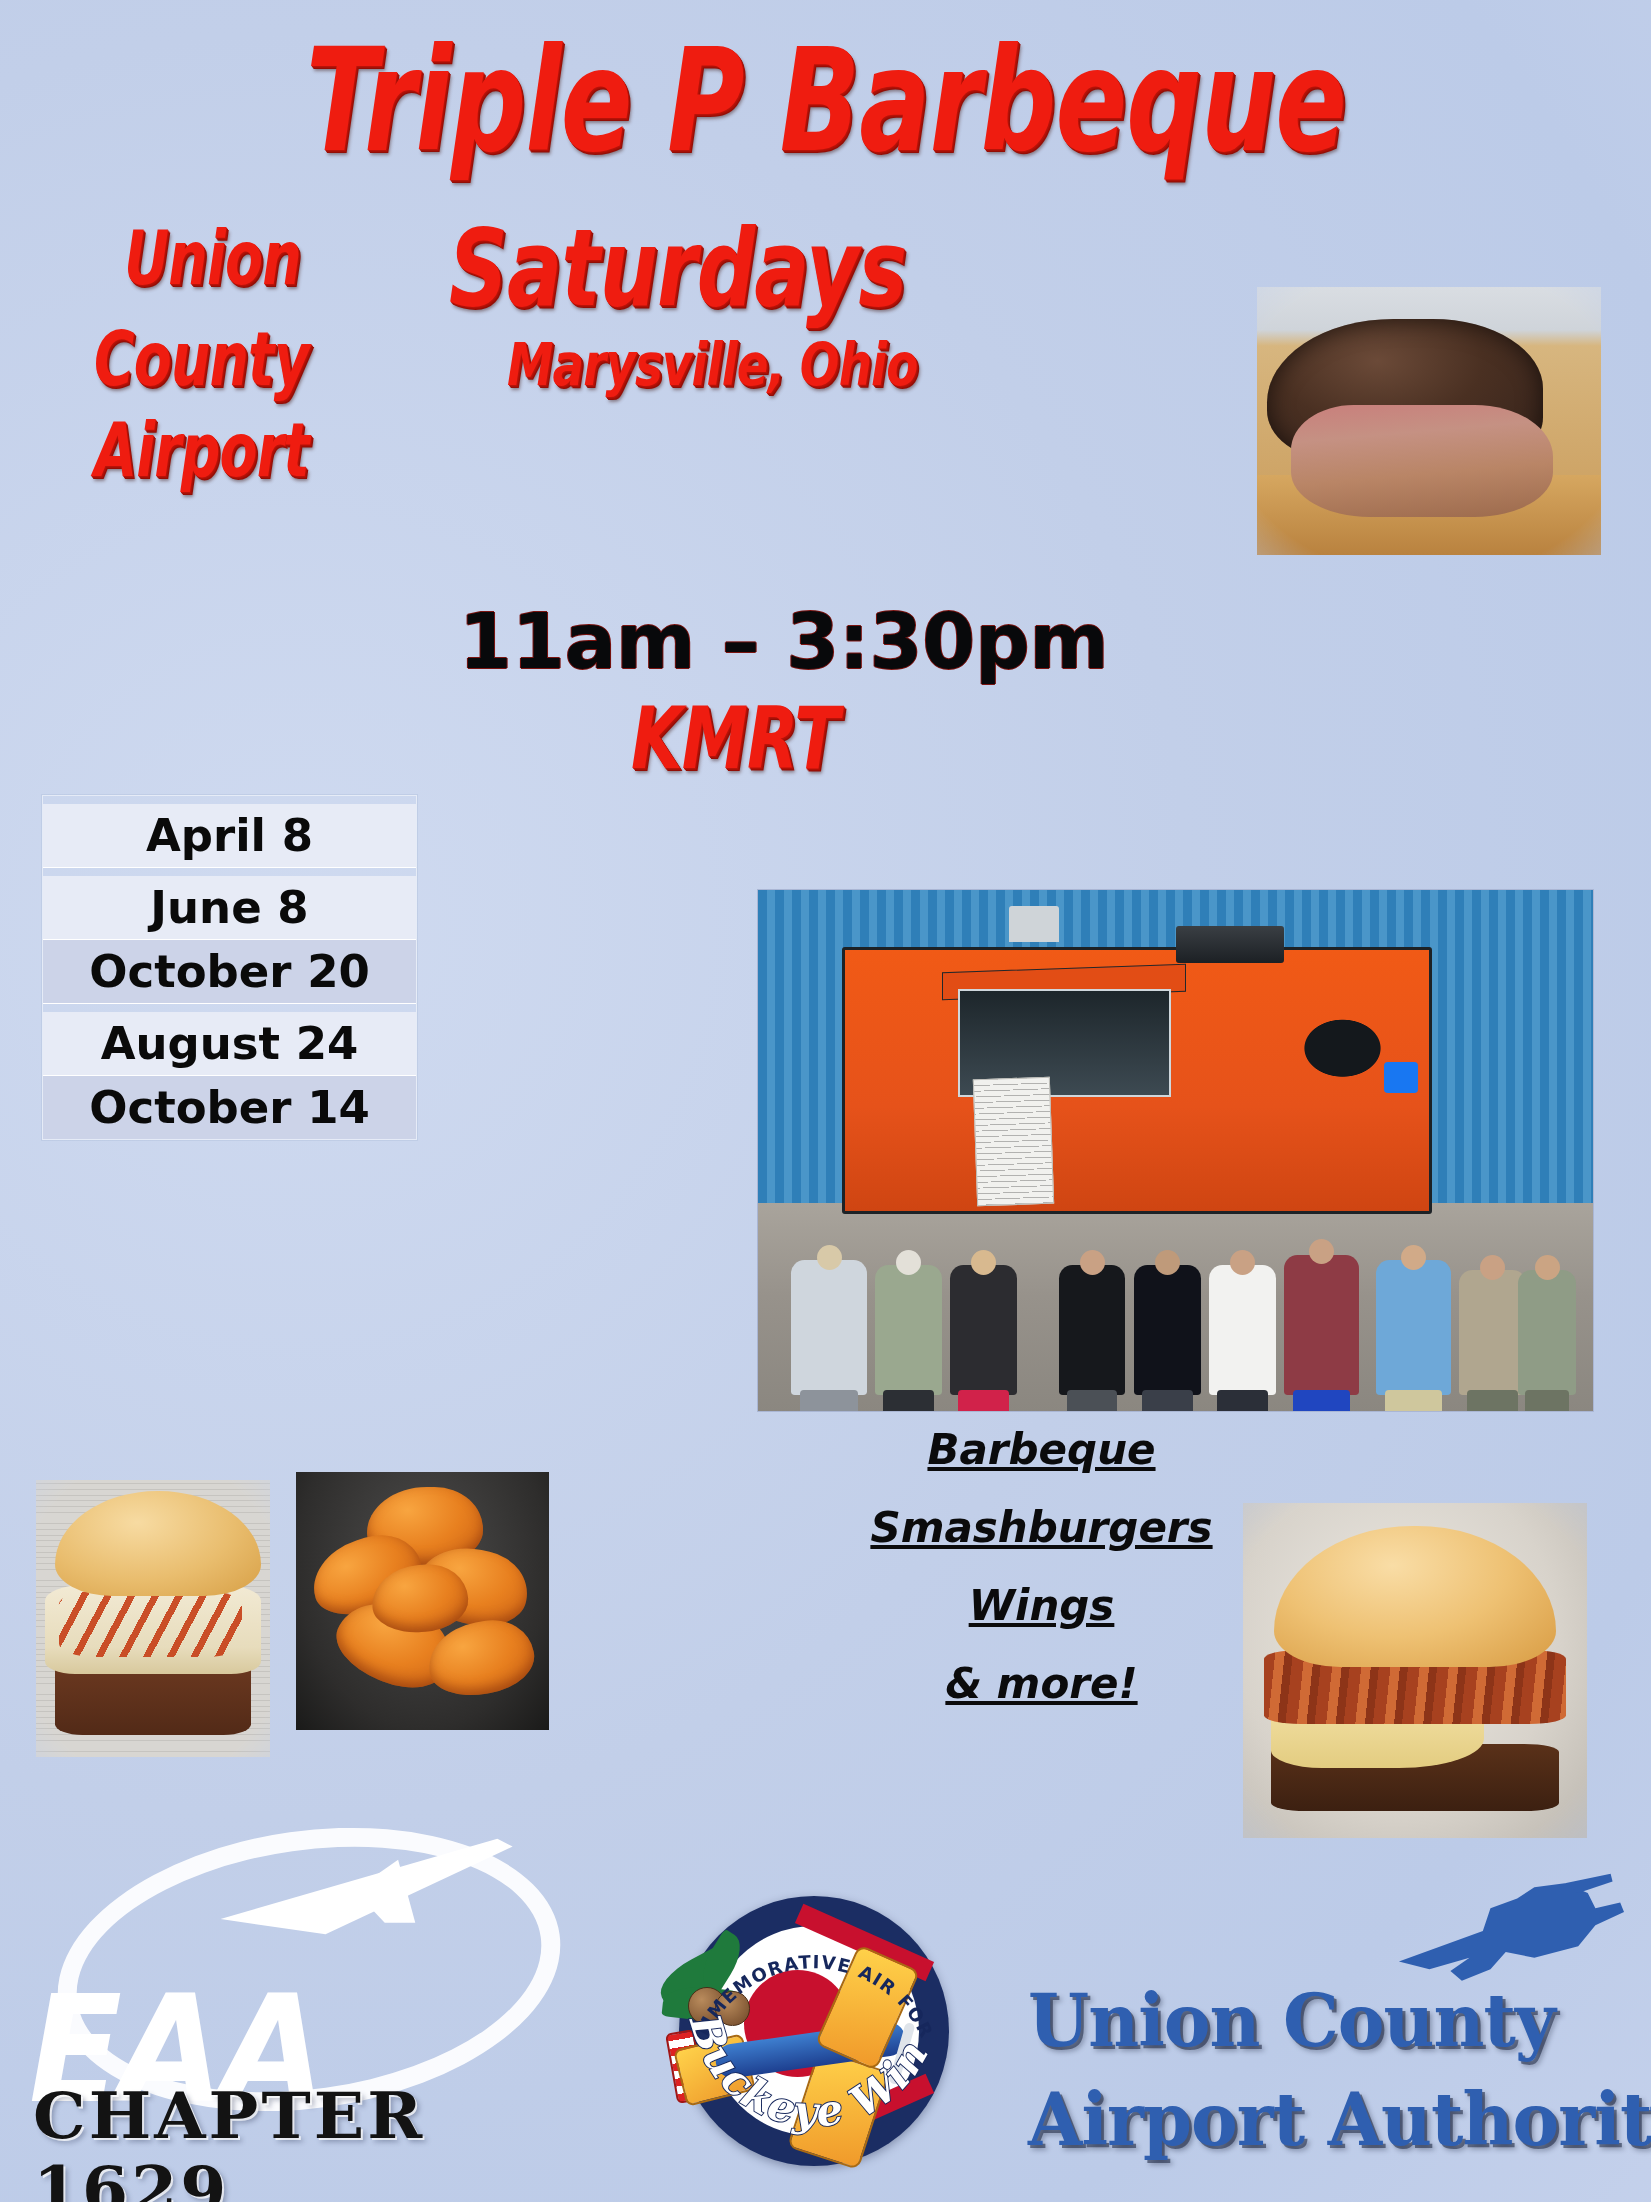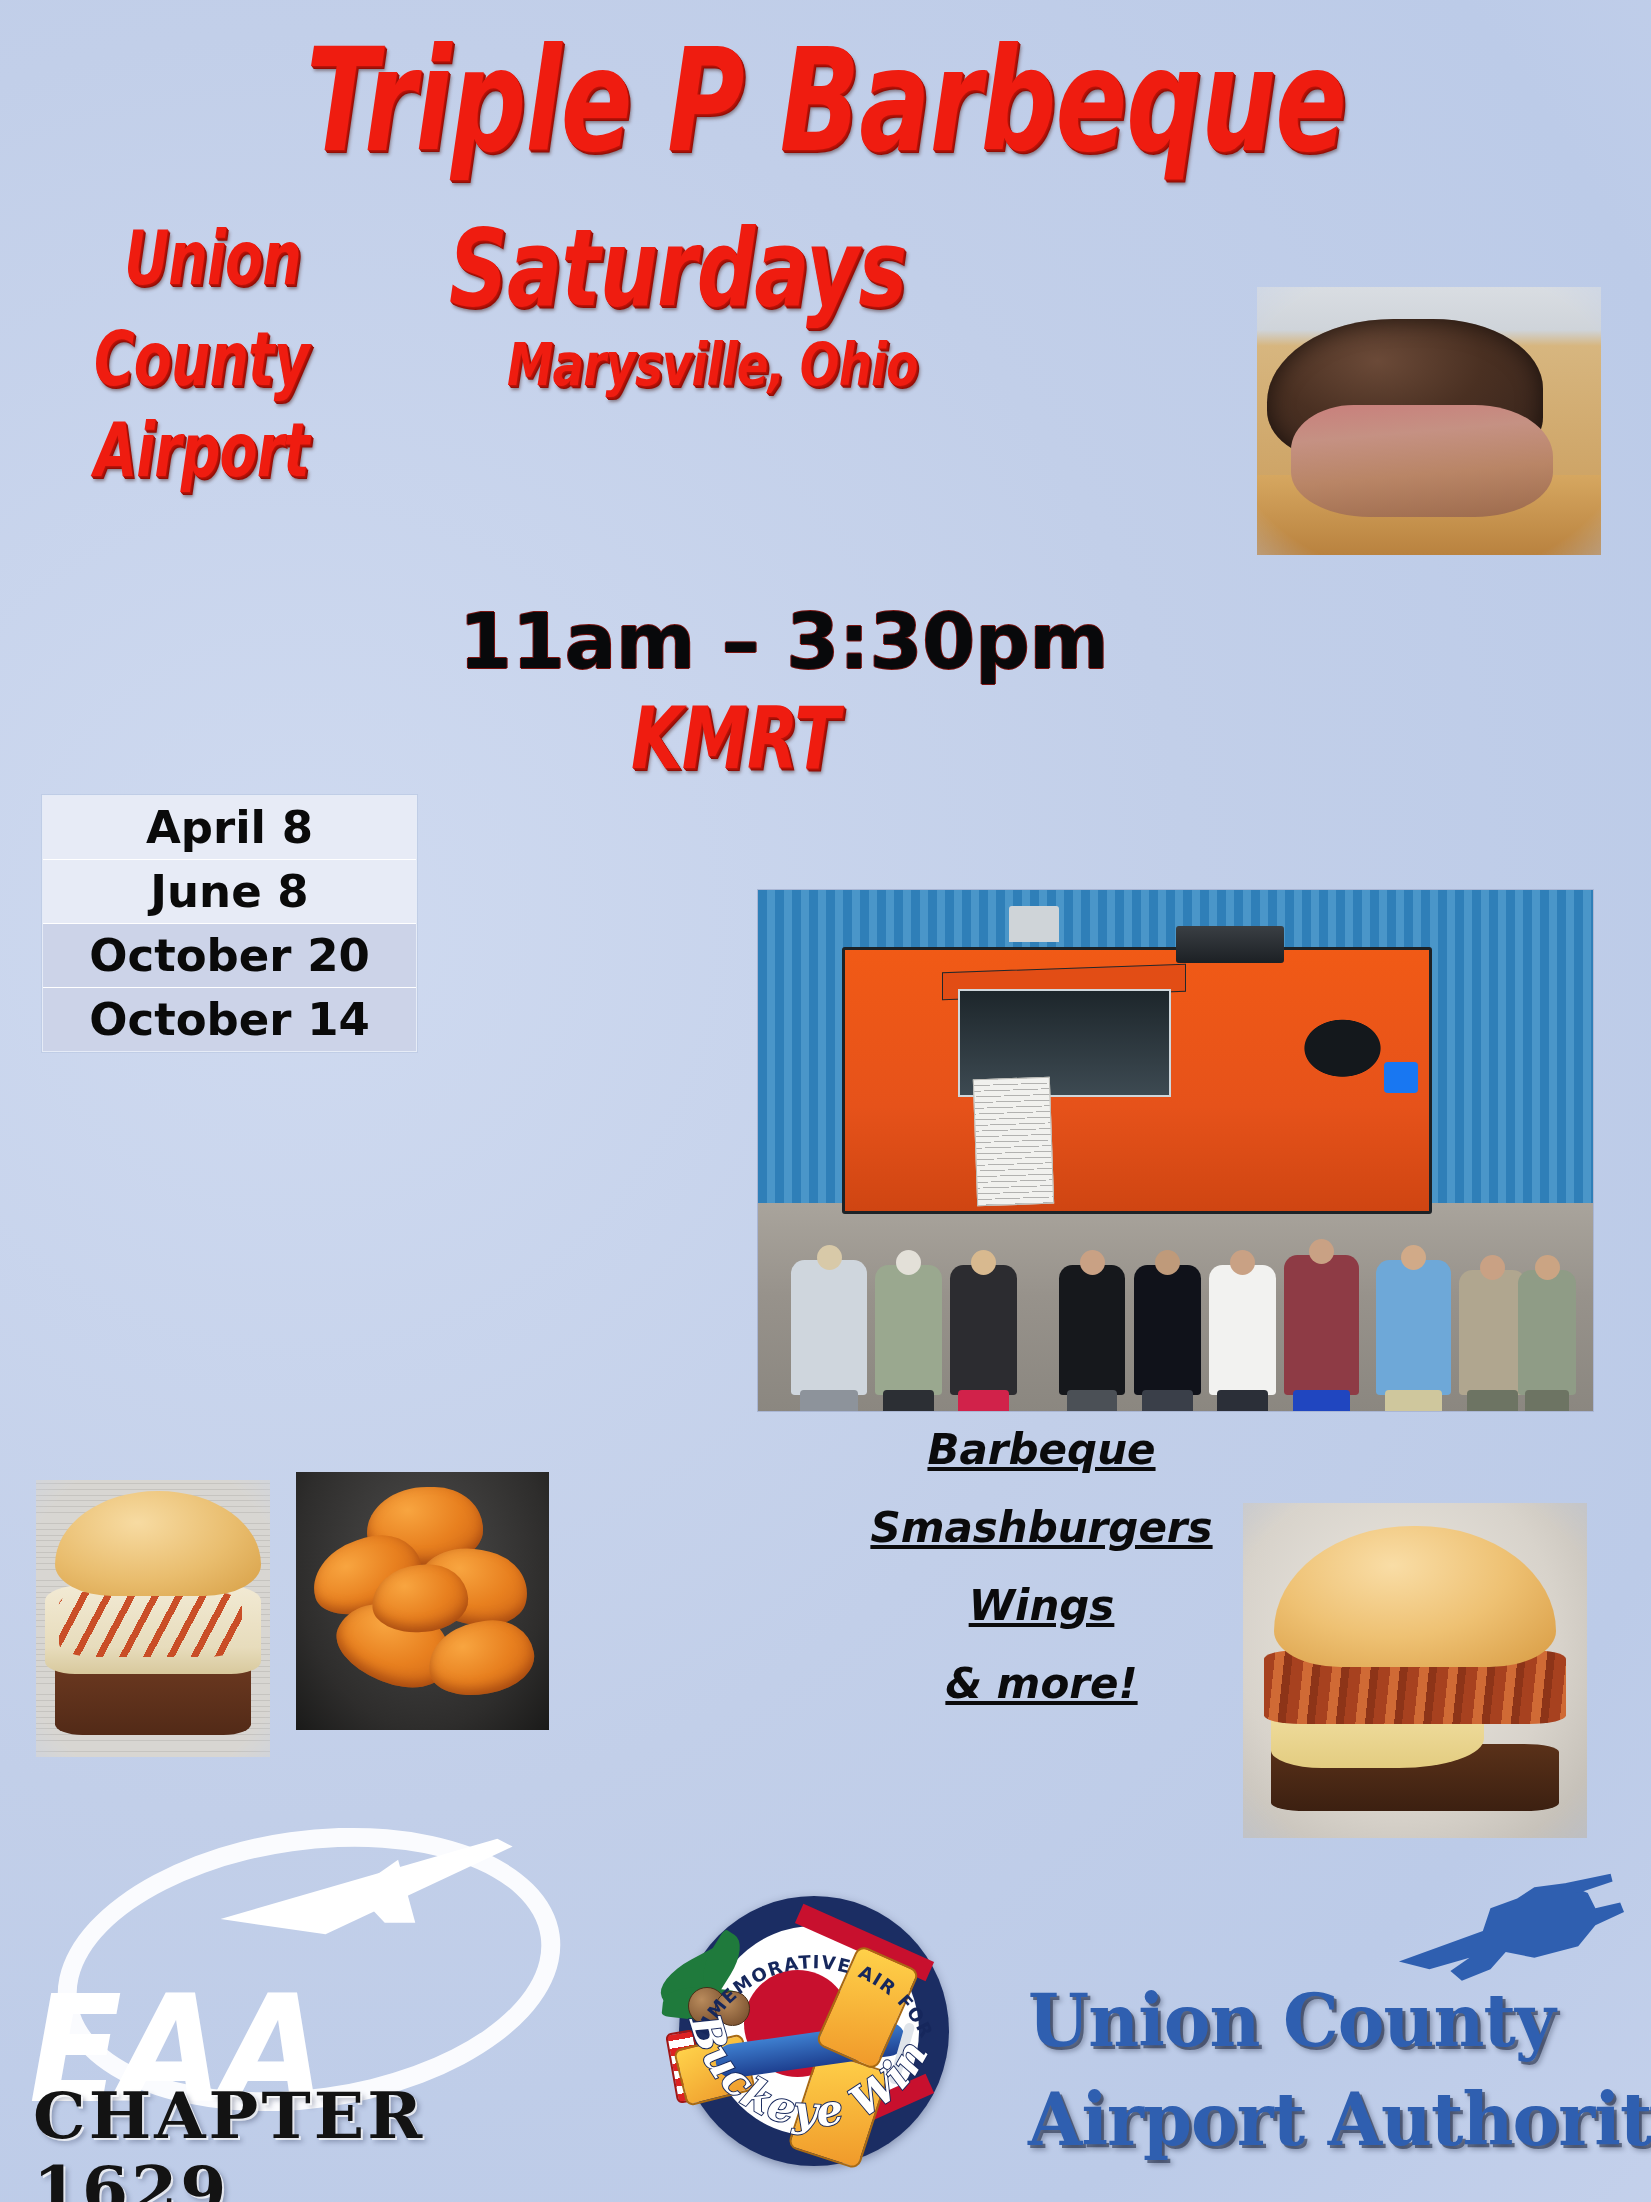--- a/index.html
+++ b/index.html
@@ -55,21 +55,21 @@
     border:1px solid rgba(255,255,255,.5);
     box-shadow:0 0 0 1px rgba(170,185,215,.35);
   }
   .date-row{
     height:63px;line-height:63px;text-align:center;
     font-family:"DejaVu Sans","Liberation Sans",sans-serif;
     font-weight:bold;font-size:45px;color:#0a0a0a;
     border-bottom:1.9px solid #ffffff;
   }
   .date-row:last-child{border-bottom:none;}
-  .r-odd{background:#e7ebf6;}
+  .r-odd{background:#e7ebf6;margin-top:8px;}
   .r-even{background:#ccd3e8;}
 
   
   #menu{
     left:860px;top:1429px;width:363px;text-align:center;
     font-family:"DejaVu Sans","Liberation Sans",sans-serif;
     font-weight:bold;font-style:italic;color:#0b0b0c;text-decoration:underline;
   }
   #menu div{font-size:42px;line-height:1.0;margin-bottom:36px;}
   #menu div:last-child{margin-bottom:0;}
@@ -246,20 +246,21 @@
     <div class="bg"></div>
       <div class="board"></div>
       <div class="bark"></div>
       <div class="meat"></div>
   </div>
 
   <div class="abs" id="dates">
     <div class="date-row r-odd">April 8</div>
     <div class="date-row r-odd">June 8</div>
     <div class="date-row r-even">October 20</div>
+    <div class="date-row r-odd">August 24</div>
     <div class="date-row r-even">October 14</div>
   </div>
 
   <div class="photo" id="ph-truck">
     <div class="sky"></div>
       <div class="wall"></div>
       <div class="ground"></div>
     <div class="trailer"></div>
     <div class="vent"></div>
       <div class="ac"></div>

